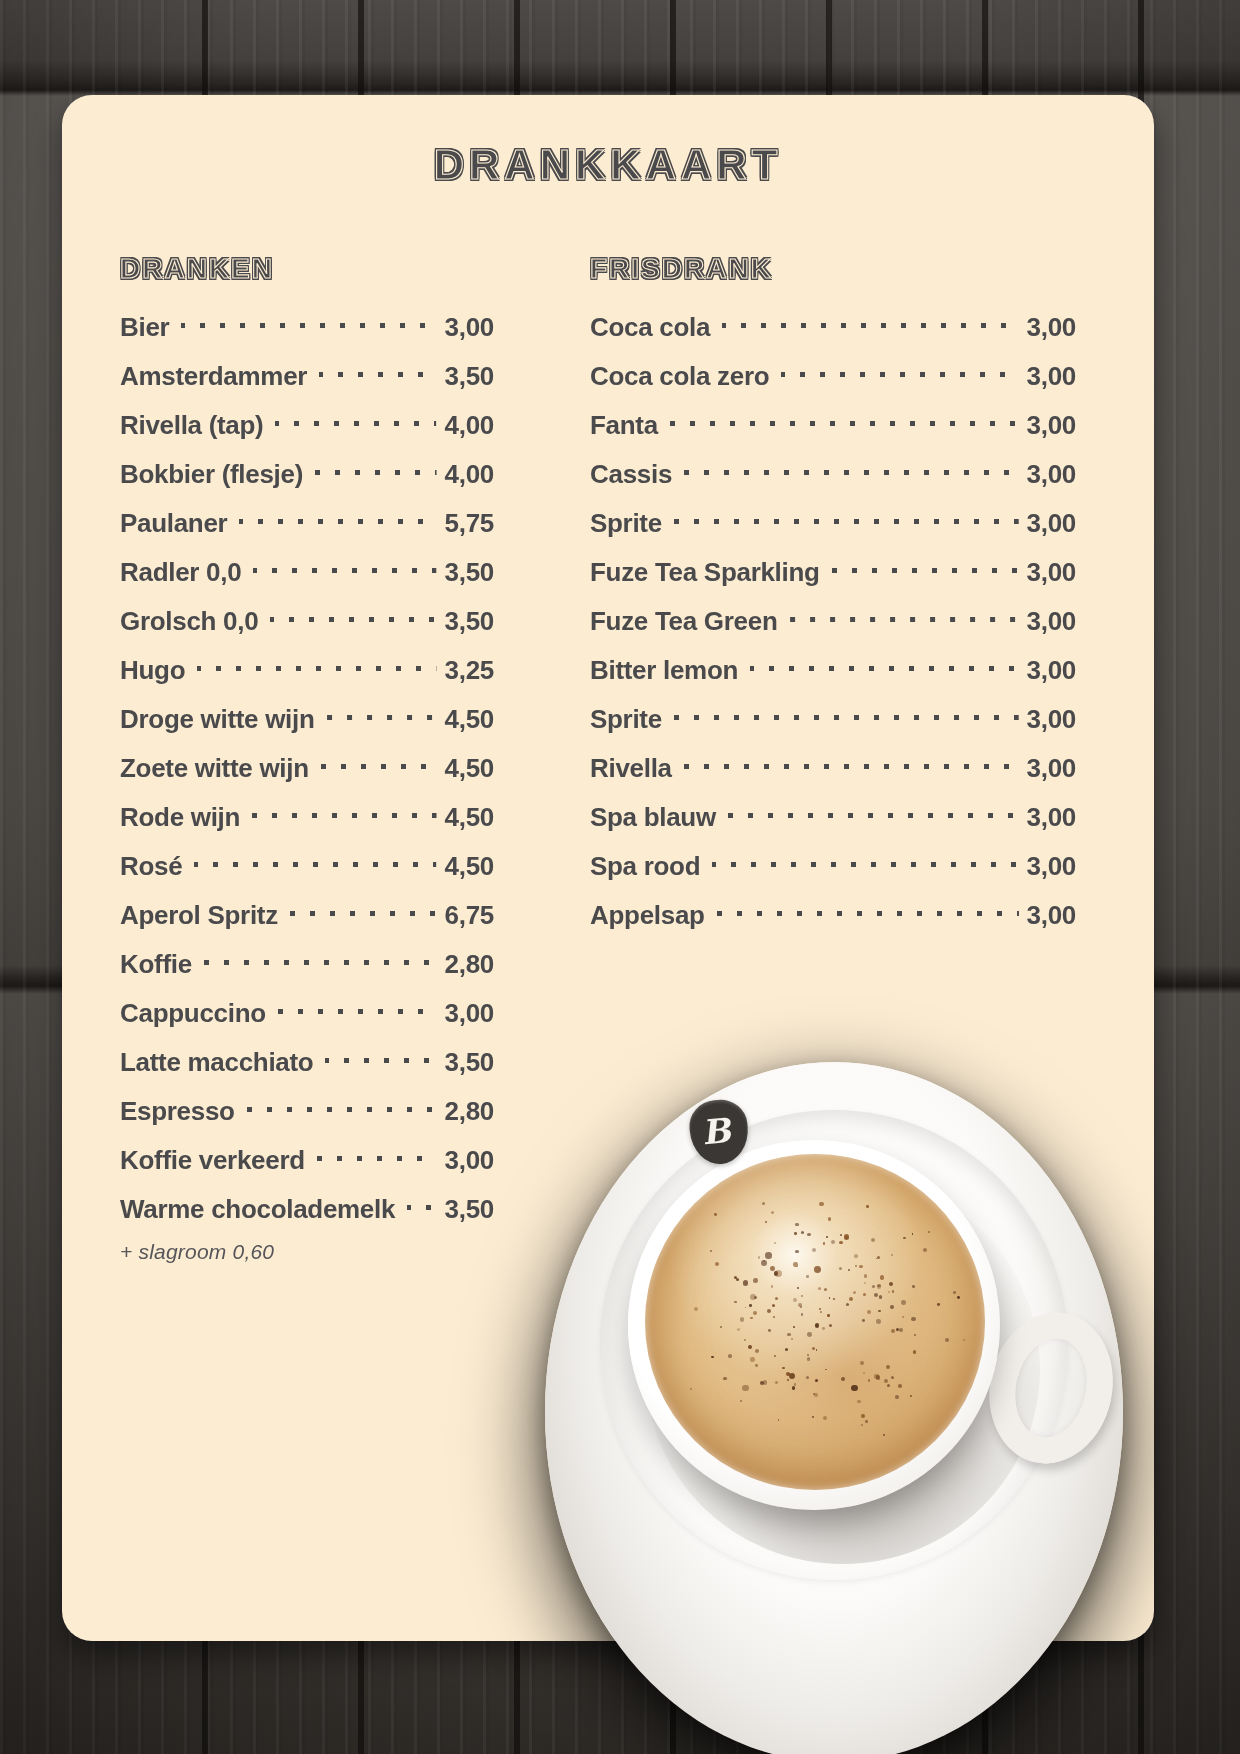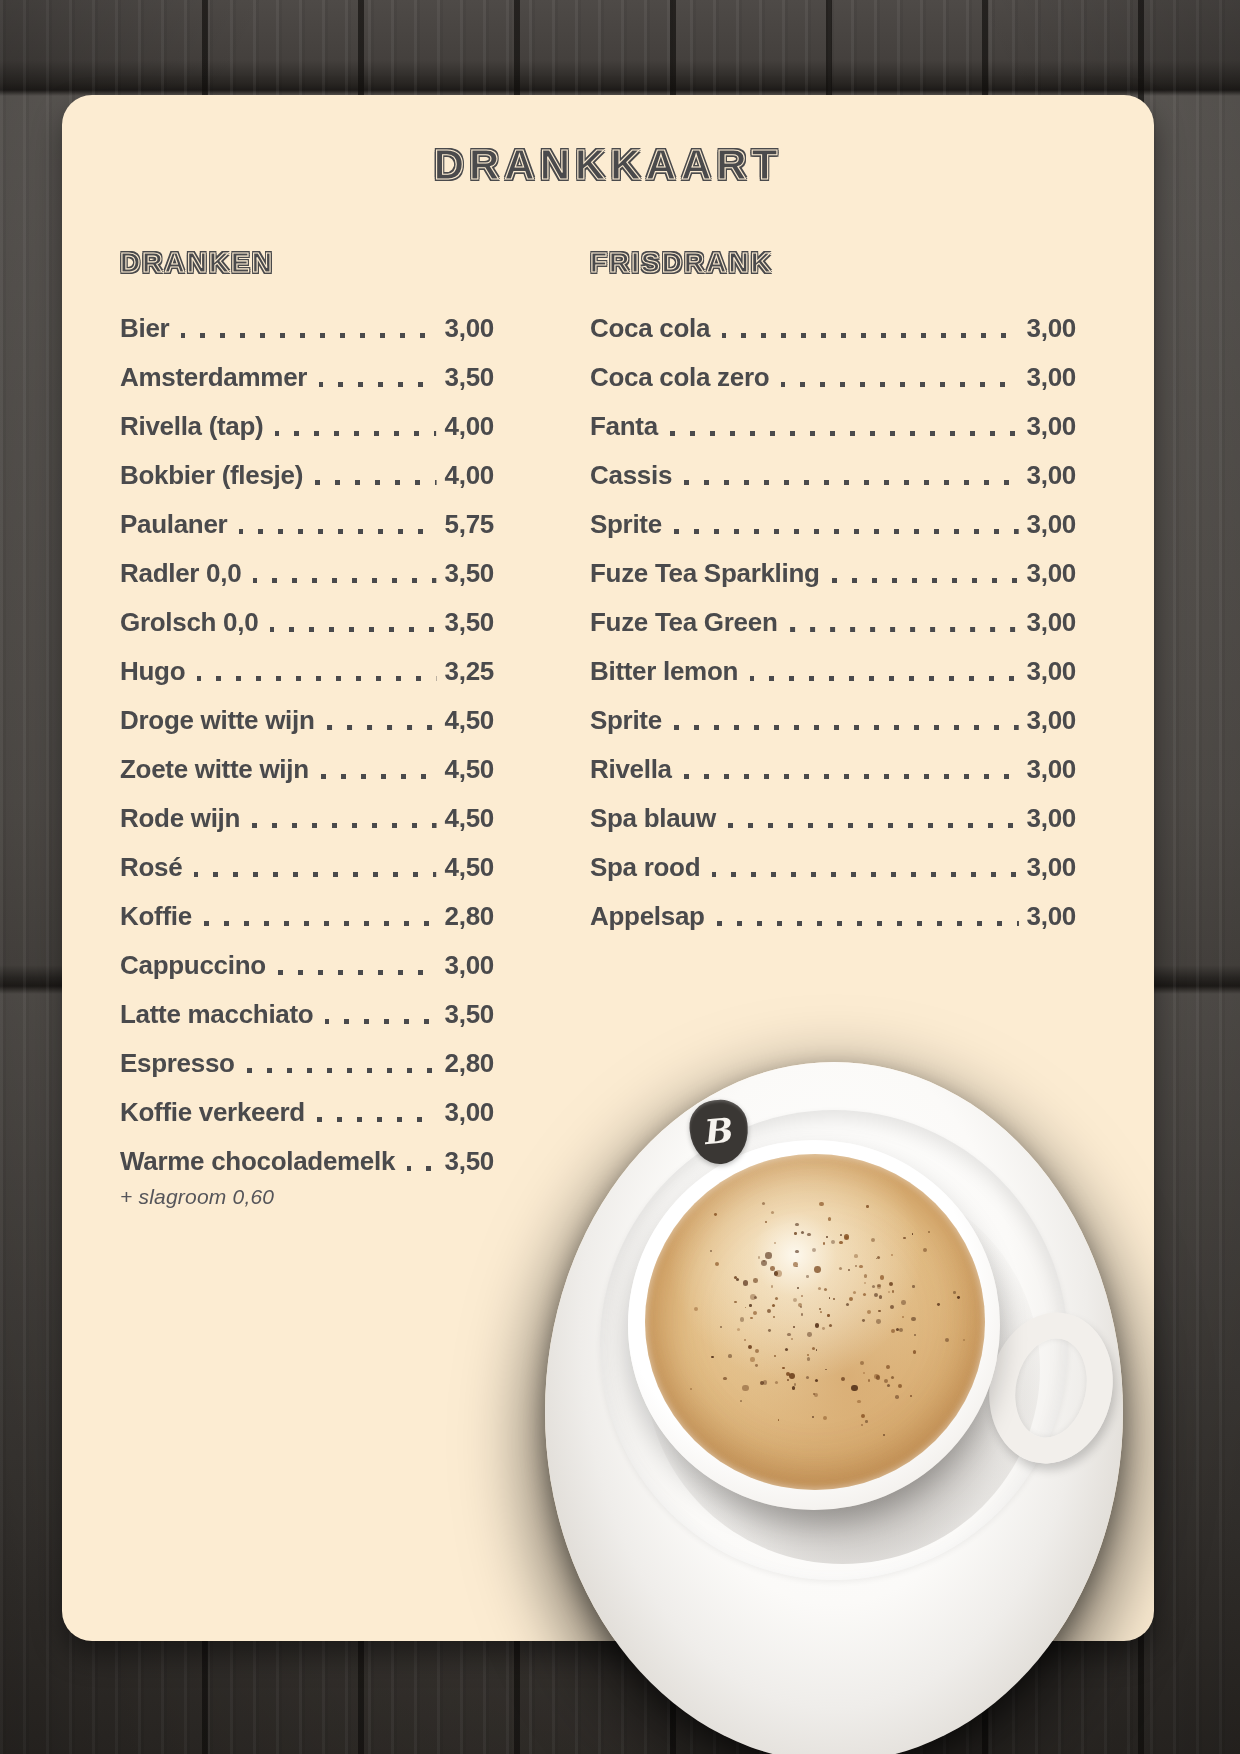--- a/index.html
+++ b/index.html
@@ -37,30 +37,30 @@
     text-shadow:
       -1.6px -1.6px 0 var(--ink), 1.6px -1.6px 0 var(--ink),
       -1.6px  1.6px 0 var(--ink), 1.6px  1.6px 0 var(--ink),
       -1.6px  0     0 var(--ink), 1.6px  0     0 var(--ink),
        0     -1.6px 0 var(--ink), 0      1.6px 0 var(--ink);
   }
   h1.title{
     position:absolute;top:46px;left:0;right:0;margin:0;text-align:center;
     font-size:42px;font-weight:700;letter-spacing:5px;
   }
-  .col{position:absolute;top:152px;}
+  .col{position:absolute;top:158px;}
   .col-left{left:58px;width:374px;}
   .col-right{left:528px;width:486px;}
   h2.heading{
     margin:0 0 22px 0;
     font-size:28px;font-weight:700;letter-spacing:2px;
   }
   h2.heading.second{margin-top:55px;}
   .row{
-    display:flex;align-items:flex-end;height:49px;padding-bottom:9px;box-sizing:border-box;
+    display:flex;align-items:center;height:49px;padding-bottom:9px;box-sizing:border-box;
     color:var(--ink);
   }
   .row .iname,.row .iprice{
     font-size:26px;font-weight:700;line-height:1;letter-spacing:-0.3px;white-space:nowrap;
   }
   .row .leader{
     flex:1;height:5px;margin:0 8px 3px 12px;color:var(--ink);
     background-image:repeating-linear-gradient(to right, currentColor 0 5px, transparent 5px 20px);
     background-position:right bottom;
   }
@@ -177,20 +177,25 @@
         </div>
         <div class="row">
           <span class="iname">Rode wijn</span>
           <span class="leader"></span>
           <span class="iprice">4,50</span>
         </div>
         <div class="row">
           <span class="iname">Rosé</span>
           <span class="leader"></span>
           <span class="iprice">4,50</span>
+        </div>
+        <div class="row">
+          <span class="iname">Aperol Spritz</span>
+          <span class="leader"></span>
+          <span class="iprice">6,75</span>
         </div>
       </div>
 
     <div class="rows">
         <div class="row">
           <span class="iname">Koffie</span>
           <span class="leader"></span>
           <span class="iprice">2,80</span>
         </div>
         <div class="row">

